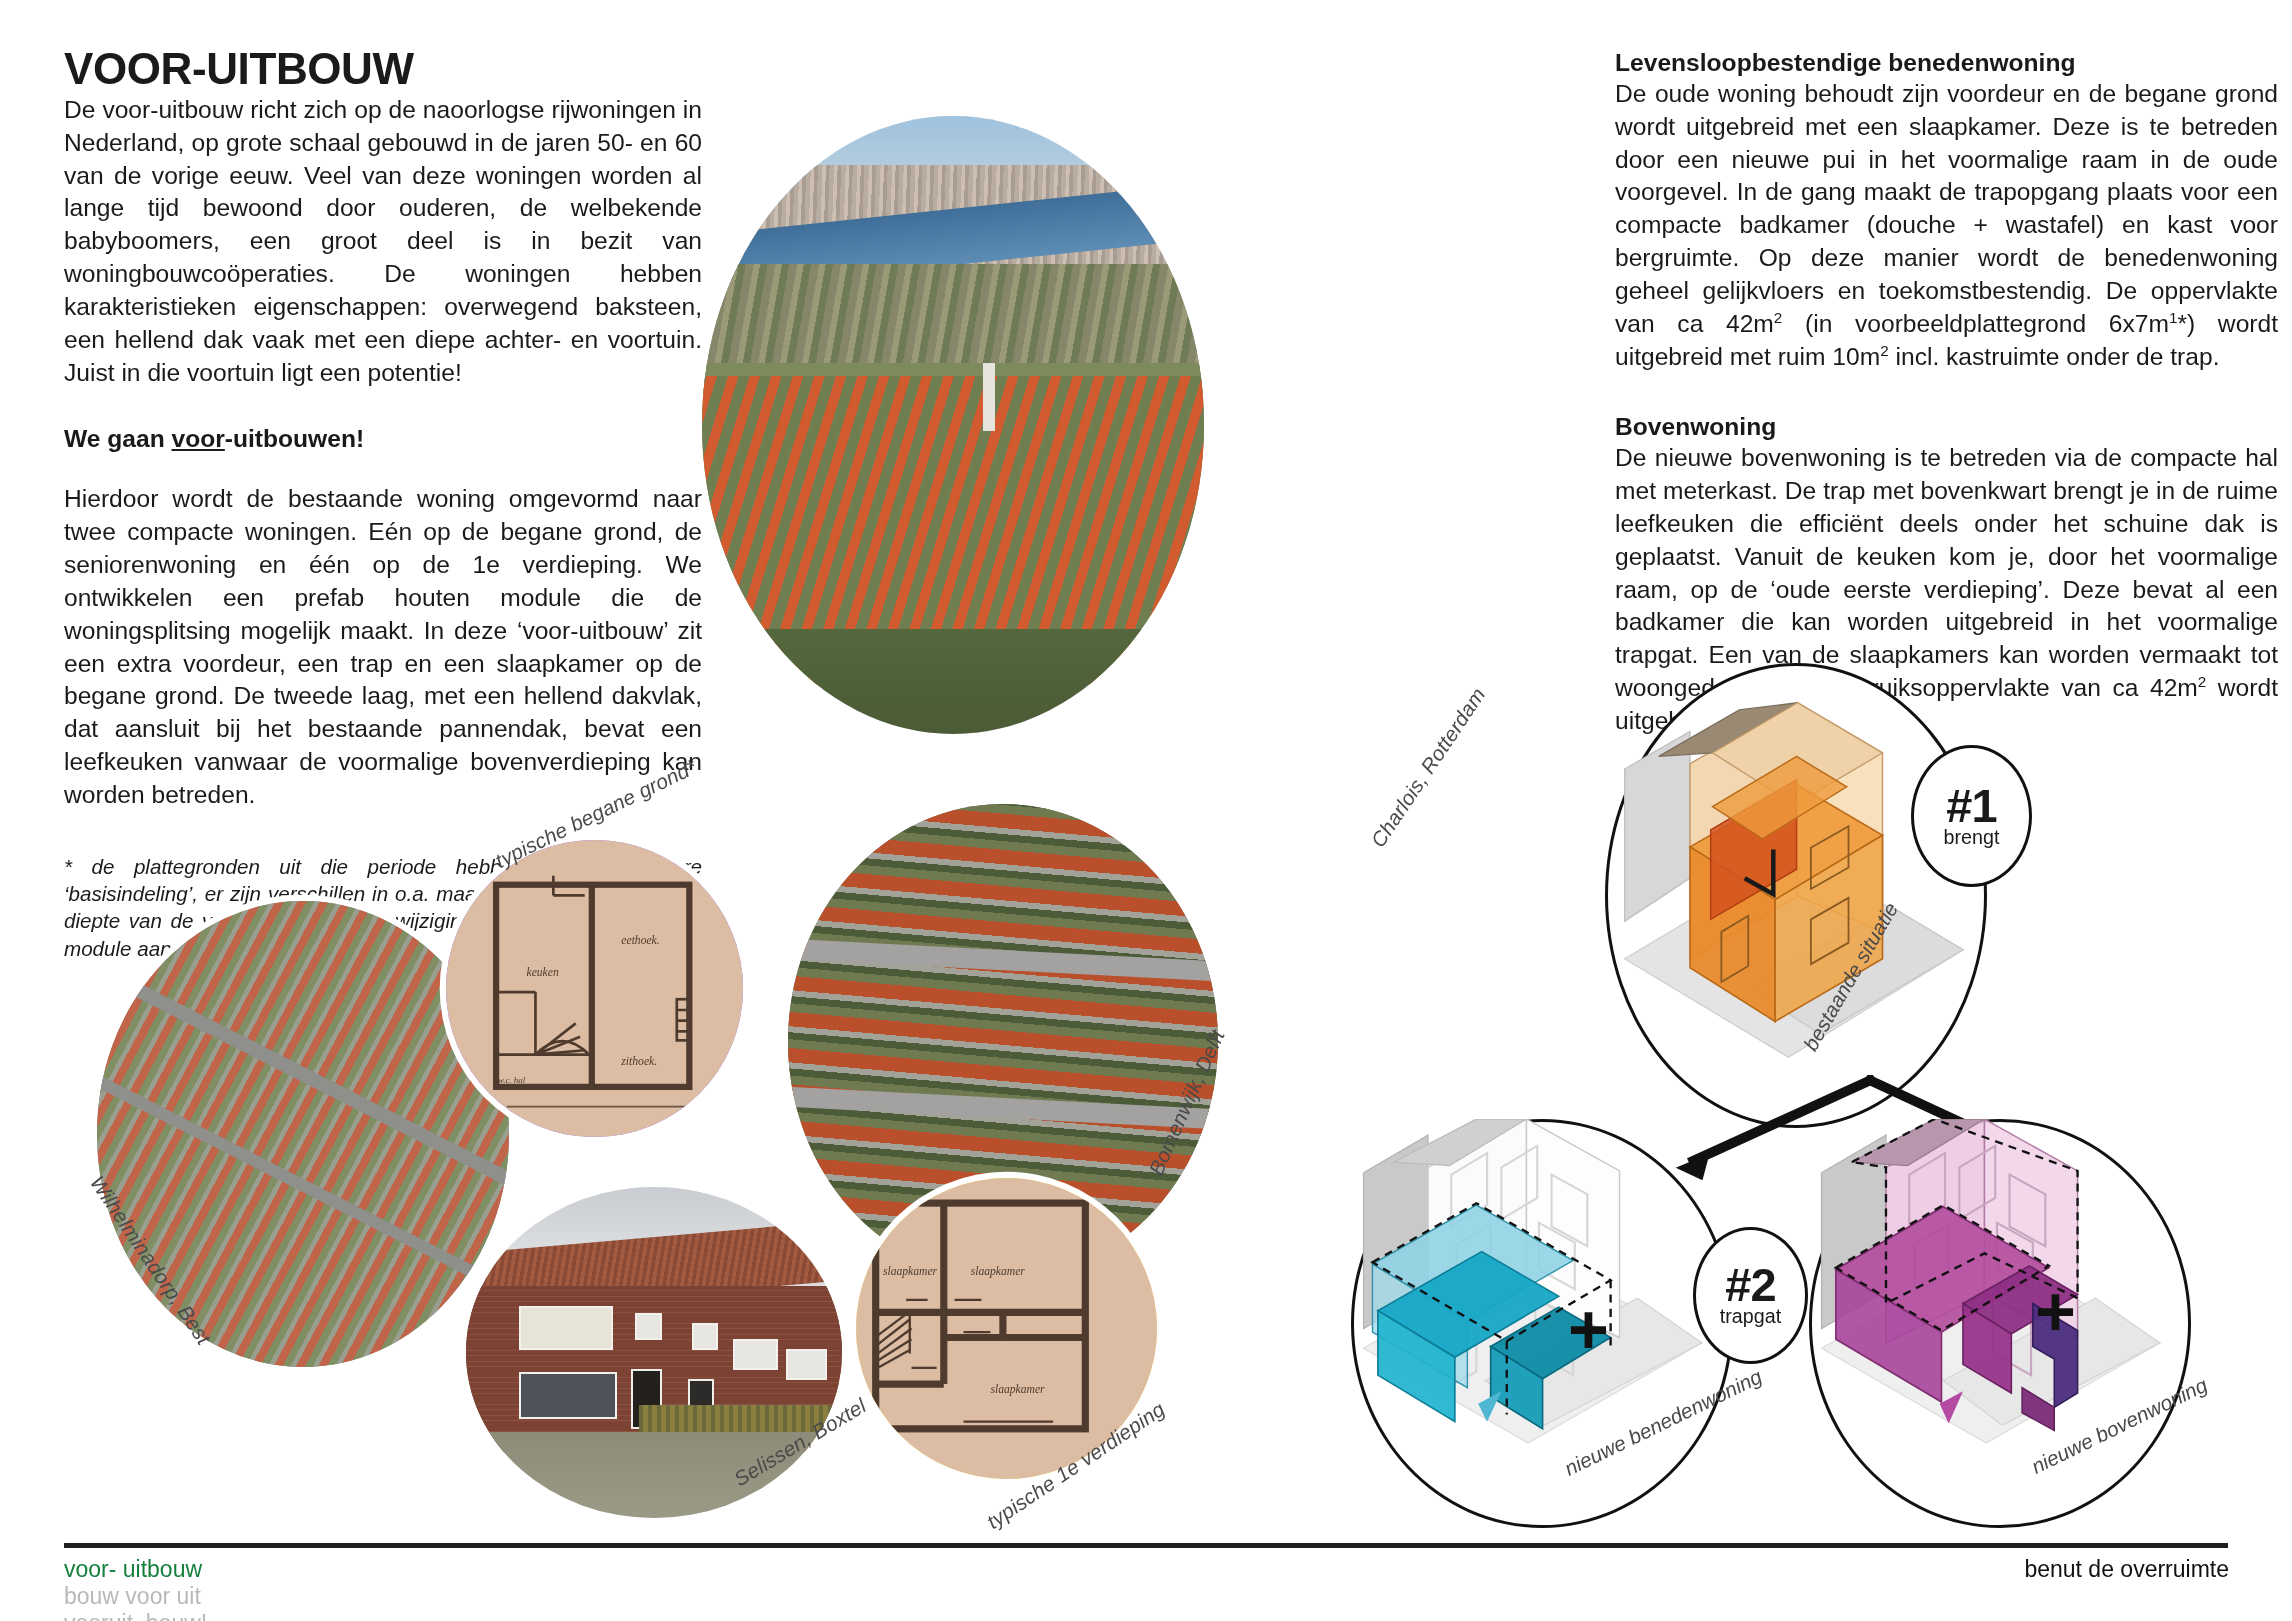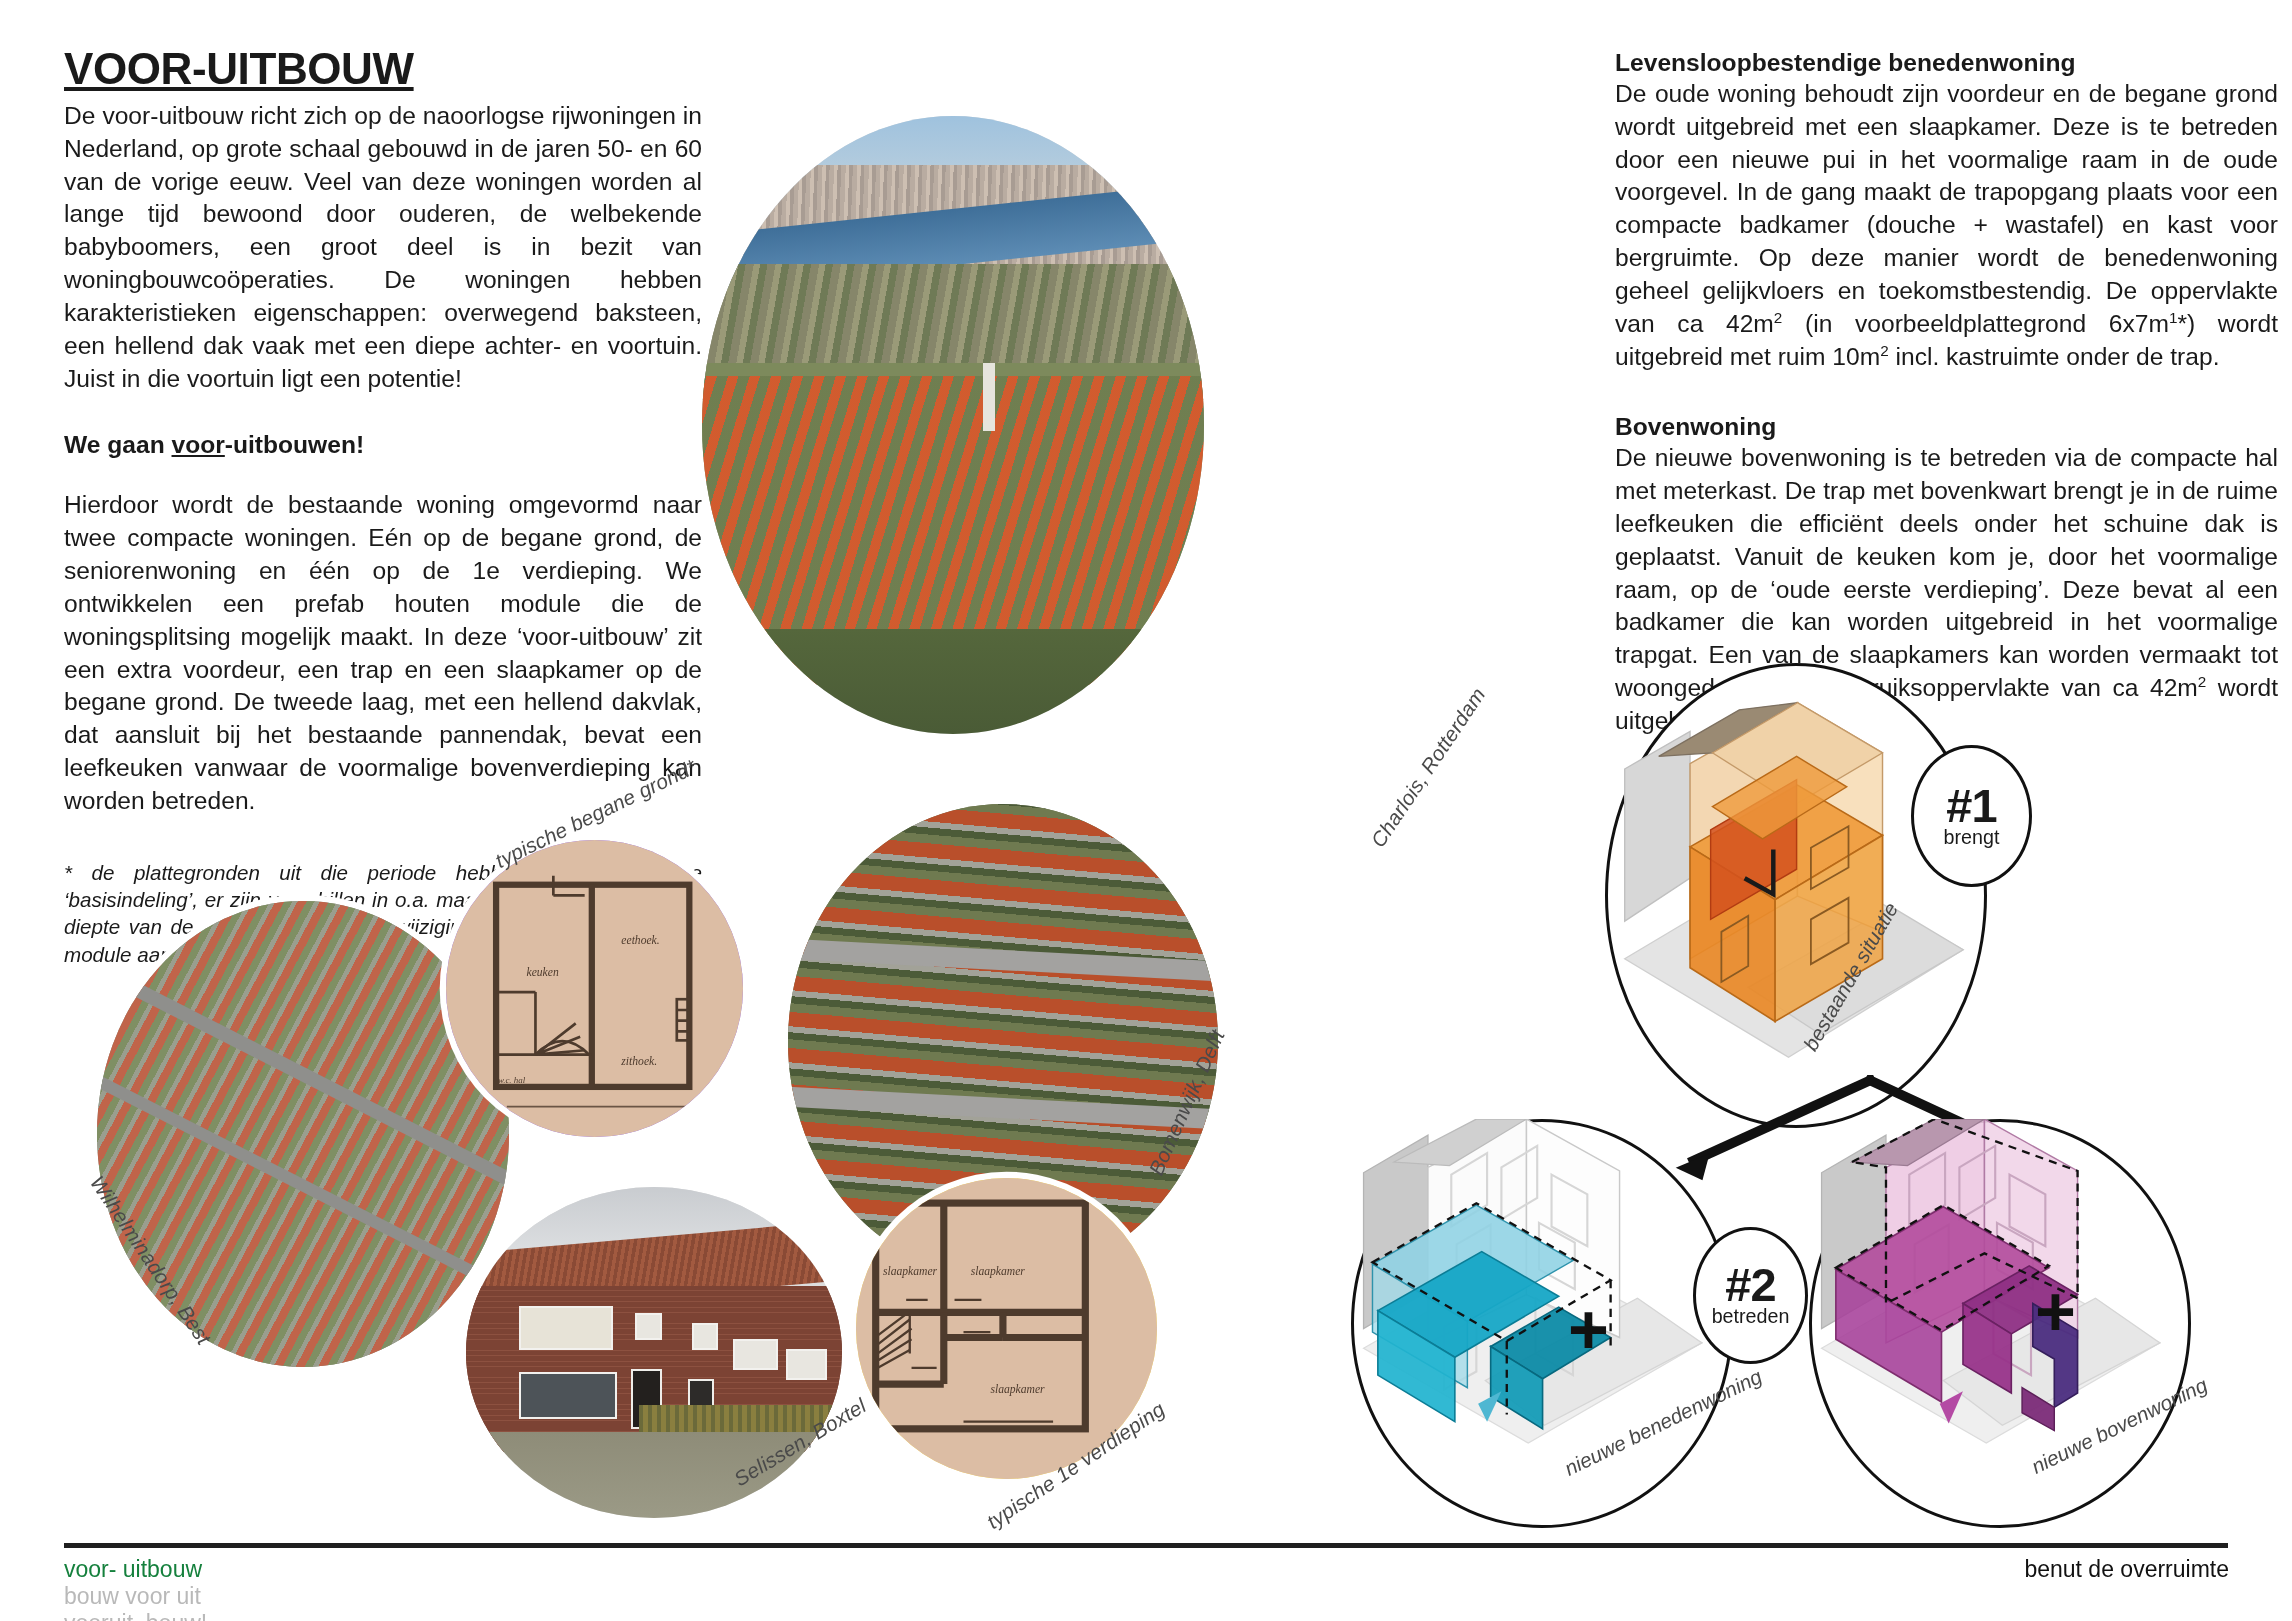--- a/index.html
+++ b/index.html
@@ -2,21 +2,21 @@
 <html style="font-size:14.3px"><head>
 <meta charset="utf-8">
 <style>
   html,body{margin:0;padding:0;background:#ffffff;}
   body{width:2293px;height:1622px;position:relative;overflow:hidden;
        font-family:"Liberation Sans", sans-serif;color:#1a1a1a;}
 
   
   #left-col{position:absolute;left:64px;top:47px;width:638px;}
   #poster-title{font-size:44px;font-weight:bold;letter-spacing:-0.4px;
-                margin:0 0 9px 0;line-height:1.0;text-decoration:underline;}
+                margin:0 0 3px 0;line-height:1.0;}
   .body-par{font-size:24.6px;line-height:1.335;text-align:justify;margin:0 0 0 0;}
   .sub-head{font-size:24.6px;font-weight:bold;margin:36px 0 0 0;}
   .sub-head u{text-decoration:underline;}
   .par-gap{margin-top:30px;}
   .foot-note{font-size:20.6px;line-height:1.33;font-style:italic;text-align:justify;margin-top:41px;}
 
   
   #right-col{position:absolute;left:1615px;top:49px;width:663px;}
   .r-head{font-size:24.6px;font-weight:bold;margin:0 0 0.9px 0;}
   .r-par{font-size:24.6px;line-height:1.335;text-align:justify;margin:0;}
@@ -336,21 +336,21 @@
       <line x1="290" y1="180" x2="290" y2="258"></line>
     </g>
     <polygon points="142,318 168,304 152,338" fill="#4fb7d2"></polygon>
   </svg>
   <div class="plus" style="left:217px;top:176px;">+</div>
   <div class="dia-cap" style="left:215px;top:339px;transform:rotate(-26deg);transform-origin:left center;">nieuwe benedenwoning</div>
 </div>
 
 <div class="badge" style="left:1693px;top:1227px;width:109px;height:131px;">
   <div class="num">#2</div>
-  <div class="sub">betreden</div>
+  <div class="sub">trapgat</div>
 </div>
 
 <div class="dia" id="dia3" style="left:1809px;top:1119px;width:466px;height:412px;">
   <div class="dia-ellipse" style="left:0;top:0;width:376px;height:403px;"></div>
   <svg style="position:absolute;left:0;top:0;" width="376" height="403" viewBox="0 0 420 450">
     <polygon points="14,256 200,150 392,250 198,362" fill="#efefef" stroke="#dcdcdc" stroke-width="1.4"></polygon>
     <polygon points="150,292 320,200 392,250 216,342" fill="#e7e7e7" stroke="#d5d5d5" stroke-width="1.4"></polygon>
     <polygon points="14,60 86,18 86,192 14,234" fill="#c9c9c9" stroke="#b4b4b4" stroke-width="1.4"></polygon>
 
     <polygon points="86,54 196,0 196,196 86,250" fill="#edc9e2" fill-opacity=".9" stroke="#b07aa4" stroke-width="1.6"></polygon>

